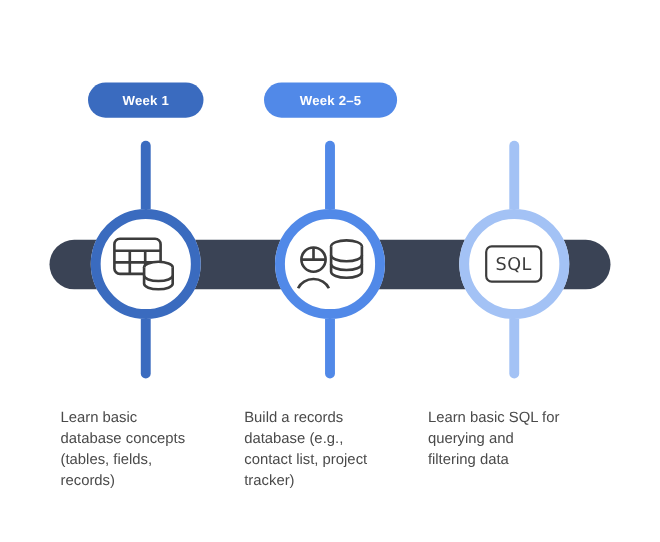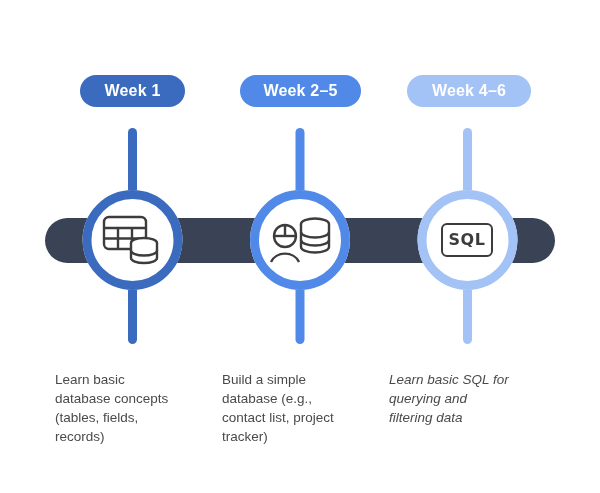--- a/index.html
+++ b/index.html
@@ -23,21 +23,21 @@
   }
 
   .pill {
     position: absolute;
     height: 32px;
     border-radius: 16px;
     display: flex;
     align-items: center;
     justify-content: center;
     color: #ffffff;
-    font-size: 16px;
+    font-size: 12px;
     font-weight: bold;
     letter-spacing: 0.2px;
     white-space: nowrap;
     box-sizing: border-box;
   }
 
   .caption {
     position: absolute;
     text-align: left;
     color: #4a4a4a;
@@ -61,21 +61,21 @@
     border: 2.6px solid #3c3c3c;
     border-radius: 6px;
     display: flex;
     align-items: center;
     justify-content: center;
     box-sizing: border-box;
   }
   .sql-text {
     font-family: "DejaVu Sans", sans-serif;
     font-size: 16px;
-    font-weight: 700;
+    font-weight: 400;
     color: #3c3c3c;
     letter-spacing: 0.5px;
     line-height: 1;
   }
 </style>
 </head>
 <body>
 
 <div id="diagram">
 
@@ -140,31 +140,28 @@
   </div>
 
   <div class="pill" style="left:80px; top:75px; width:105px; background:#3a6bbf;">
     <span>Week 1</span>
   </div>
 
   <div class="pill" style="left:240px; top:75px; width:121px; background:#5189e8;">
     <span>Week 2–5</span>
   </div>
 
-  <div class="pill" style="left:407px; top:75px; width:124px; background:#a3c2f5;">
-    <span>Week 4–6</span>
-  </div>
 
   <div class="caption" style="left:55px; top:370px; width:155px;">Learn basic
 database concepts
 (tables, fields,
 records)</div>
 
-  <div class="caption" style="left:222px; top:370px; width:156px;">Build a simple
+  <div class="caption" style="left:222px; top:370px; width:156px;">Build a records
 database (e.g.,
 contact list, project
 tracker)</div>
 
-  <div class="caption" style="left:389px; top:370px; width:158px;font-style:italic;">Learn basic SQL for
+  <div class="caption" style="left:389px; top:370px; width:158px;">Learn basic SQL for
 querying and
 filtering data</div>
 
 </div>
 
 </body></html>

